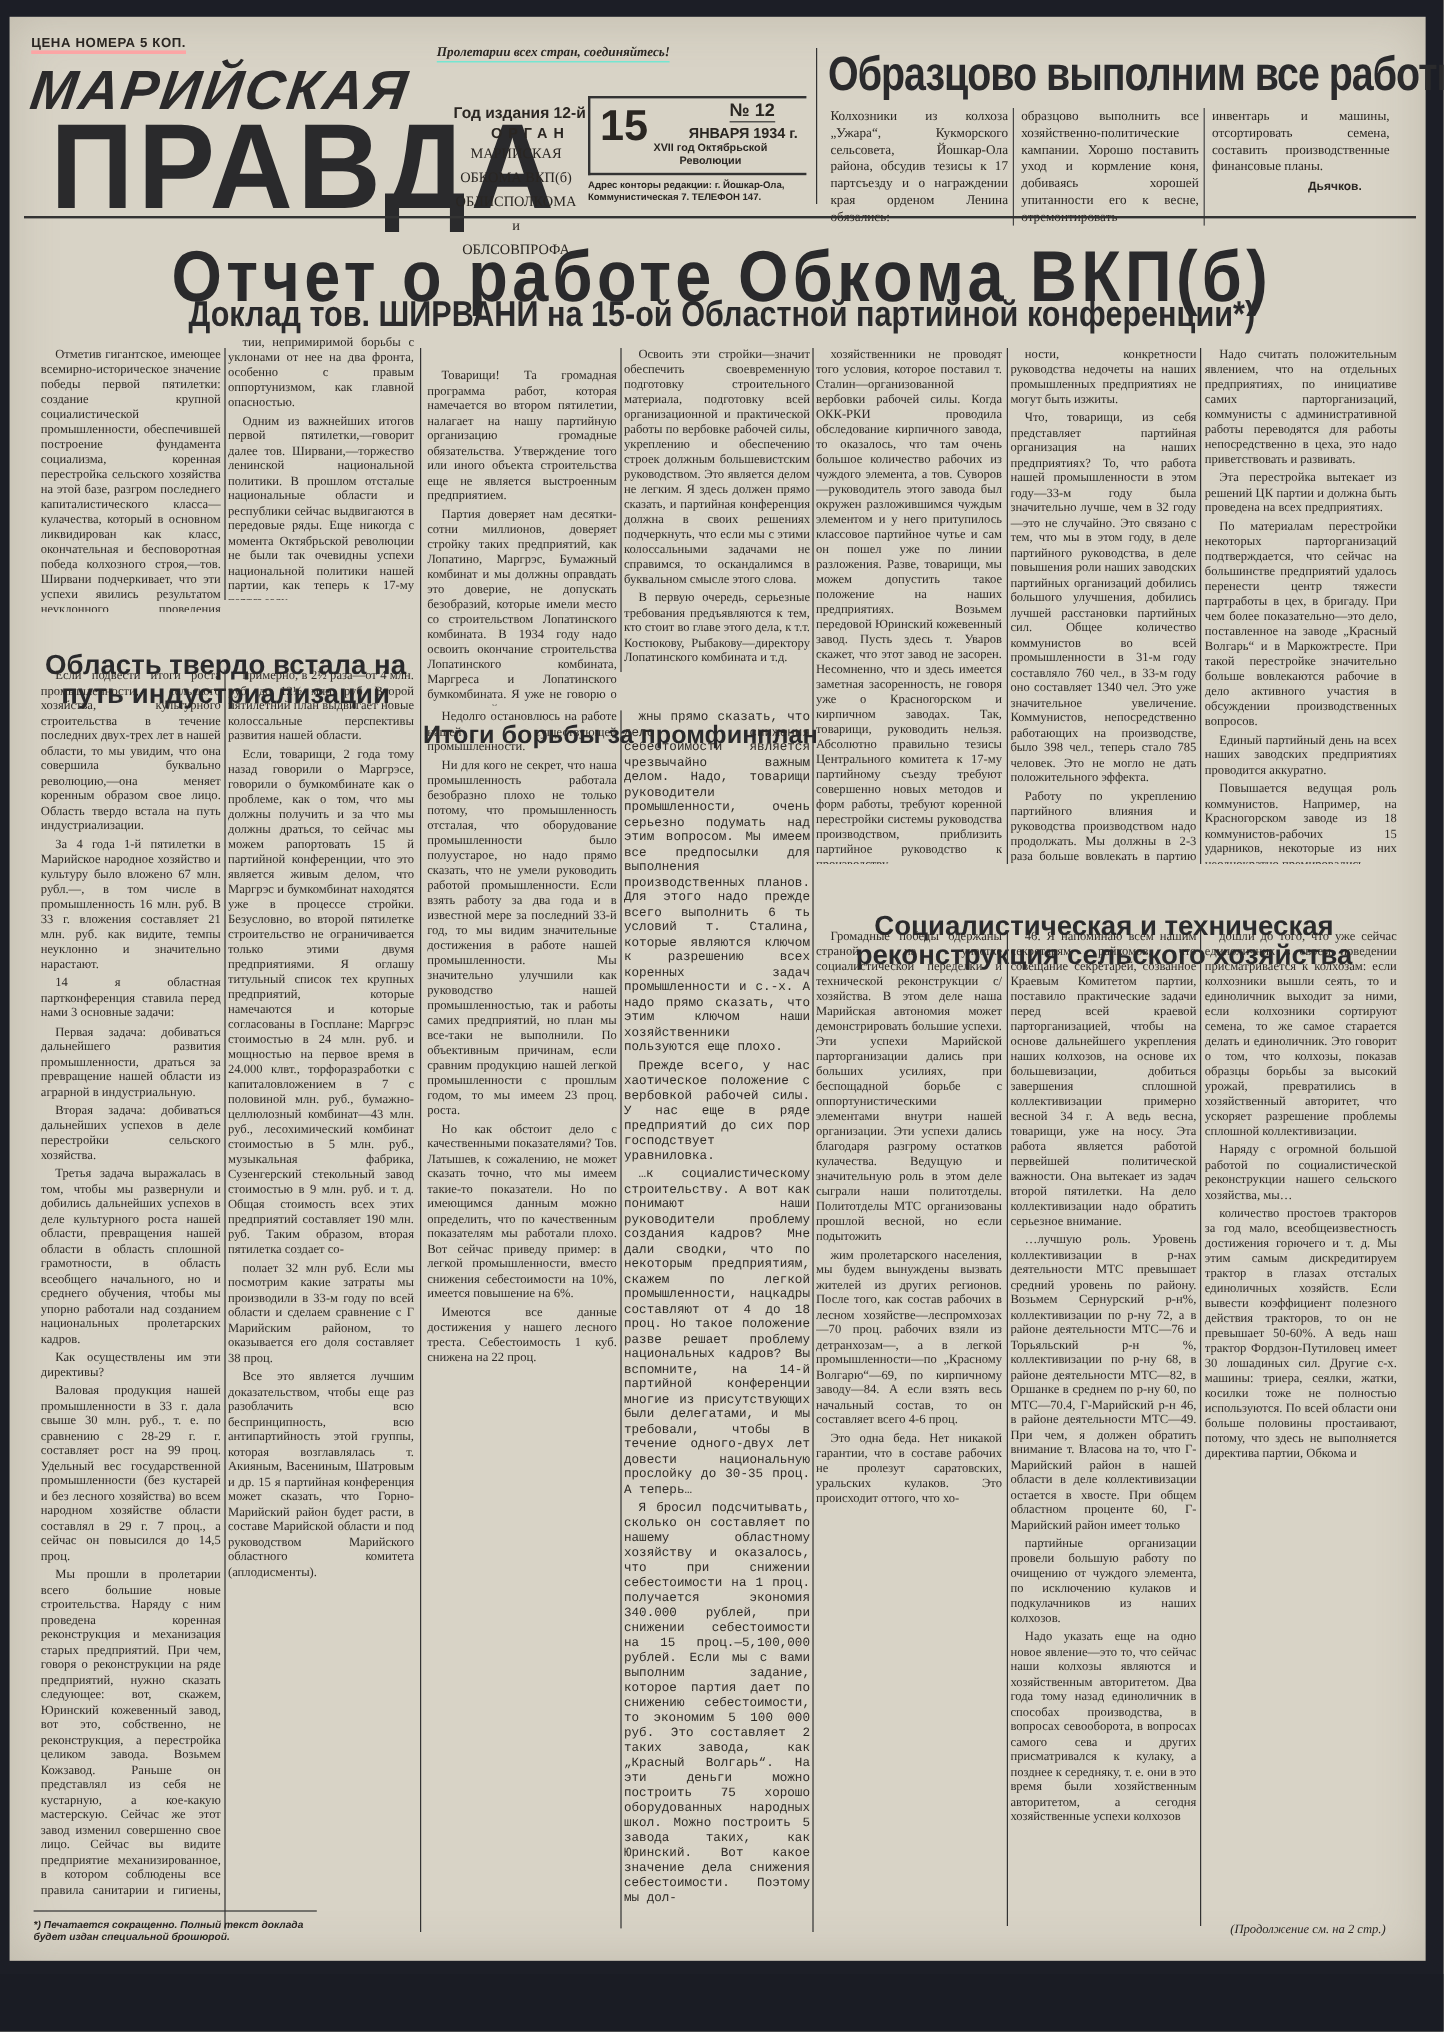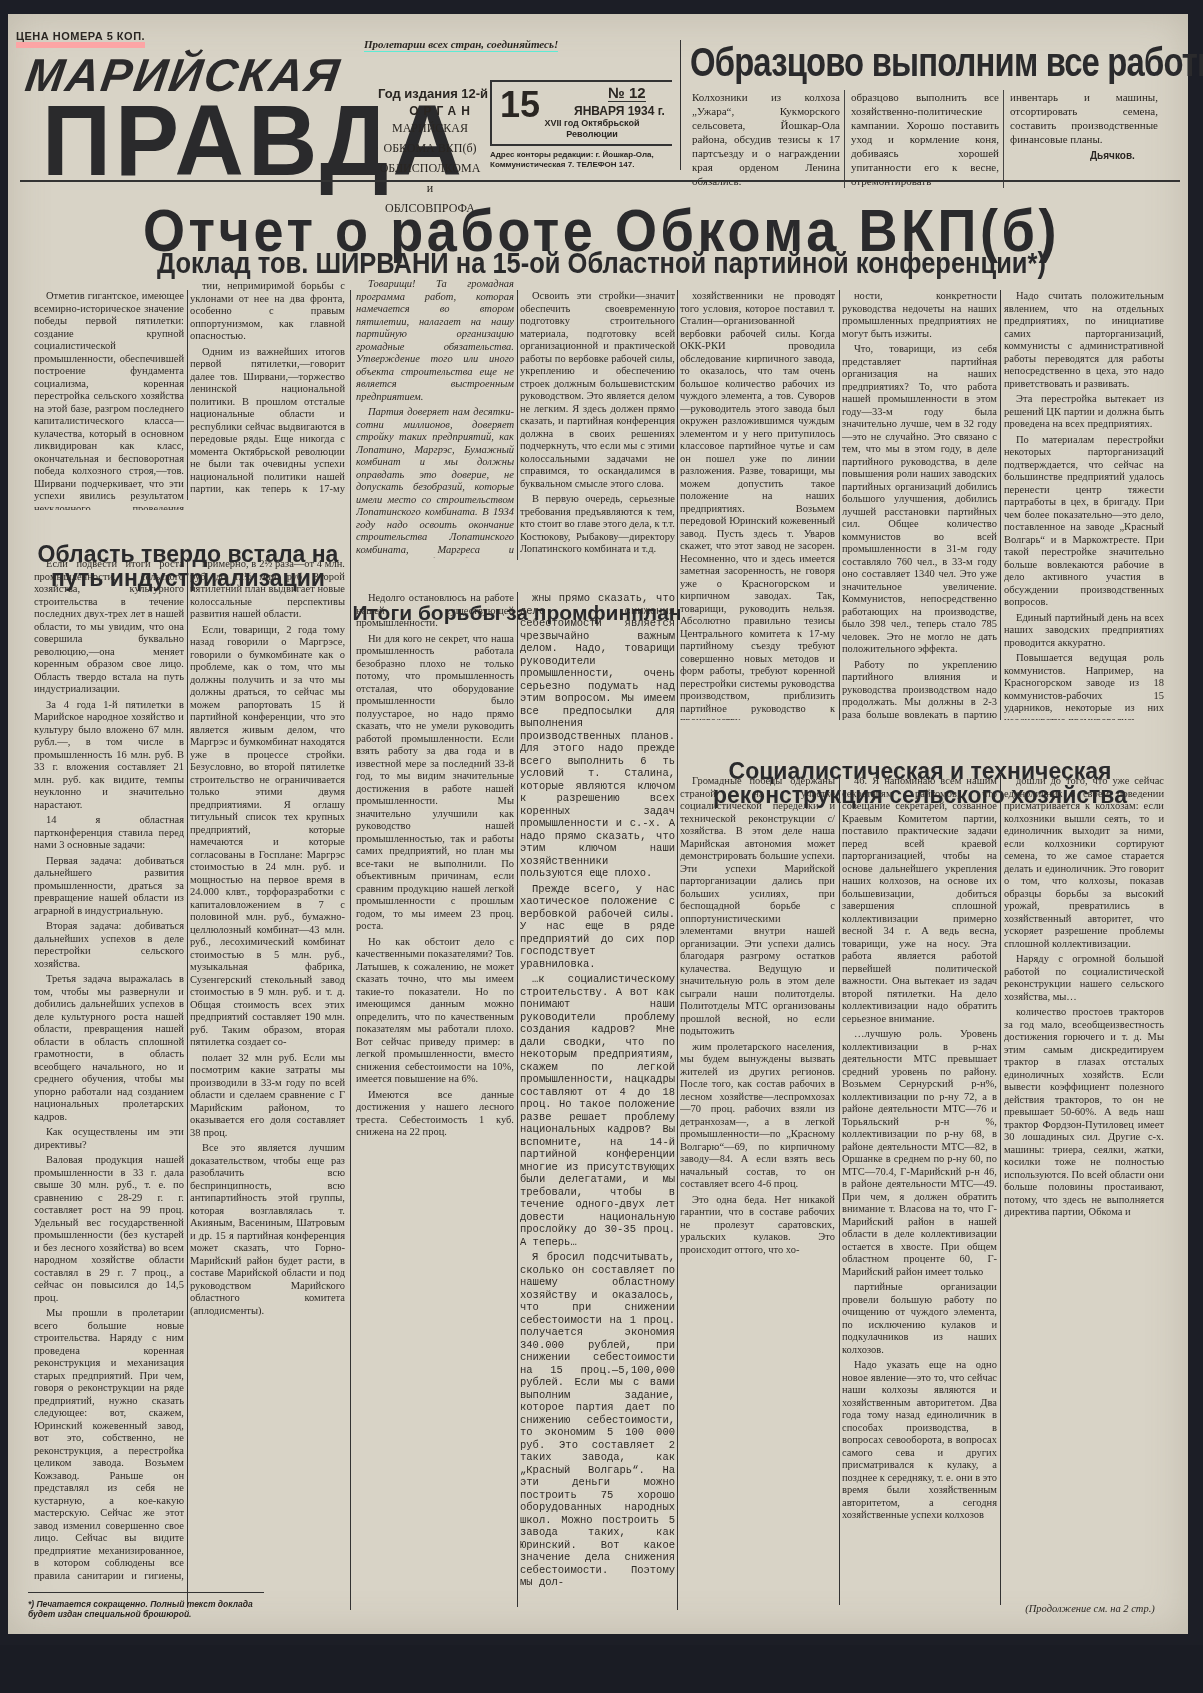--- a/index.html
+++ b/index.html
@@ -12,21 +12,21 @@
   }
   .paper {
     position: absolute; left: 8px; top: 14px; width: 1180px; height: 1620px;
     background: #d8d3c6;
     box-shadow: inset 0 0 40px rgba(120,110,90,0.25);
   }
   .bottom-band { position:absolute; left:0; top:1645px; width:1203px; height:48px; background:#1a1c24; }
   .abs { position: absolute; }
 
   
-  .price { left: 16px; top: 30px; font: bold 11px "Liberation Sans", sans-serif; letter-spacing: .5px; border-bottom: 6px solid #fca5a5; }
+  .price { left: 26px; top: 30px; font: bold 11px "Liberation Sans", sans-serif; letter-spacing: .5px; border-bottom: 3px solid #fca5a5; }
   .motto { left: 364px; top: 38px; font: italic bold 11px "Liberation Serif", serif; border-bottom: 1px solid #5eead4; padding-bottom: 1px; }
   .logo-top { left: 26px; top: 52px; font: italic 900 46px "Liberation Sans", sans-serif; letter-spacing: 2px; transform: skewX(-8deg); line-height: 1; color:#2b2a2b; }
   .logo-main { left: 42px; top: 92px; font: 900 96px "Liberation Sans", sans-serif; letter-spacing: 4px; line-height: 1; color:#2a2a2c; transform: scaleY(1.05); }
   .year { left: 378px; top: 86px; font: bold 13px "Liberation Sans", sans-serif; }
   .organ { left: 378px; top: 104px; width: 104px; text-align:center; font: 12px "Liberation Serif", serif; line-height: 20px; }
   .organ .org-head { font: bold 12px "Liberation Sans", sans-serif; letter-spacing: 5px; margin-left: 24px; }
   .datebox { left: 490px; top: 80px; width: 180px; height: 62px; border-left: 2px solid #333; border-top: 2px solid #333; border-bottom: 2px solid #333; }
   .date-day { position:absolute; left:8px; top:2px; font: 900 36px "Liberation Sans", sans-serif; }
   .date-num { position:absolute; left:116px; top:2px; font: bold 15px "Liberation Sans", sans-serif; border-bottom: 1px solid #333; }
   .date-month { position:absolute; left:46px; top:22px; font: bold 12px "Liberation Sans", sans-serif; margin-left: 36px; }
@@ -91,21 +91,21 @@
 <div class="abs main-head">Отчет о работе Обкома ВКП(б)</div>
 <div class="abs sub-head">Доклад тов. ШИРВАНИ на 15-ой Областной партийной конференции*)</div>
 
 <div class="col-text" style="left:34px; top:290px; width:150px; height:220px;">
   <p>Отметив гигантское, имеющее всемирно-историческое значение победы первой пятилетки: создание крупной социалистической промышленности, обеспечившей построение фундамента социализма, коренная перестройка сельского хозяйства на этой базе, разгром последнего капиталистического класса—кулачества, который в основном ликвидирован как класс, окончательная и бесповоротная победа колхозного строя,—тов. Ширвани подчеркивает, что эти успехи явились результатом неуклонного проведения генеральной линии пар-</p>
 </div>
 <div class="col-text" style="left:190px; top:280px; width:155px; height:220px;">
   <p>тии, непримиримой борьбы с уклонами от нее на два фронта, особенно с правым оппортунизмом, как главной опасностью.</p>
   <p>Одним из важнейших итогов первой пятилетки,—говорит далее тов. Ширвани,—торжество ленинской национальной политики. В прошлом отсталые национальные области и республики сейчас выдвигаются в передовые ряды. Еще никогда с момента Октябрьской революции не были так очевидны успехи национальной политики нашей партии, как теперь к 17-му партсъезду.</p>
 </div>
-<div class="col-text" style="left:356px; top:278px; width:158px; height:280px;font-style:italic;">
+<div class="col-text" style="left:356px; top:308px; width:158px; height:280px;">
   <p>Товарищи! Та громадная программа работ, которая намечается во втором пятилетии, налагает на нашу партийную организацию громадные обязательства. Утверждение того или иного объекта строительства еще не является выстроенным предприятием.</p>
   <p>Партия доверяет нам десятки-сотни миллионов, доверяет стройку таких предприятий, как Лопатино, Маргрэс, Бумажный комбинат и мы должны оправдать это доверие, не допускать безобразий, которые имели место со строительством Лопатинского комбината. В 1934 году надо освоить окончание строительства Лопатинского комбината, Маргреса и Лопатинского бумкомбината. Я уже не говорю о других стройках.</p>
 </div>
 <div class="col-text" style="left:520px; top:290px; width:155px; height:280px;">
   <p>Освоить эти стройки—значит обеспечить своевременную подготовку строительного материала, подготовку всей организационной и практической работы по вербовке рабочей силы, укреплению и обеспечению строек должным большевистским руководством. Это является делом не легким. Я здесь должен прямо сказать, и партийная конференция должна в своих решениях подчеркнуть, что если мы с этими колоссальными задачами не справимся, то оскандалимся в буквальном смысле этого слова.</p>
   <p>В первую очередь, серьезные требования предъявляются к тем, кто стоит во главе этого дела, к т.т. Костюкову, Рыбакову—директору Лопатинского комбината и т.д.</p>
 </div>
 <div class="col-text" style="left:680px; top:290px; width:155px; height:430px;">
   <p>хозяйственники не проводят того условия, которое поставил т. Сталин—организованной вербовки рабочей силы. Когда ОКК-РКИ проводила обследование кирпичного завода, то оказалось, что там очень большое количество рабочих из чуждого элемента, а тов. Суворов—руководитель этого завода был окружен разложившимся чуждым элементом и у него притупилось классовое партийное чутье и сам он пошел уже по линии разложения. Разве, товарищи, мы можем допустить такое положение на наших предприятиях. Возьмем передовой Юринский кожевенный завод. Пусть здесь т. Уваров скажет, что этот завод не засорен. Несомненно, что и здесь имеется заметная засоренность, не говоря уже о Красногорском и кирпичном заводах. Так, товарищи, руководить нельзя. Абсолютно правильно тезисы Центрального комитета к 17-му партийному съезду требуют совершенно новых методов и форм работы, требуют коренной перестройки системы руководства производством, приблизить партийное руководство к производству.</p>
 

